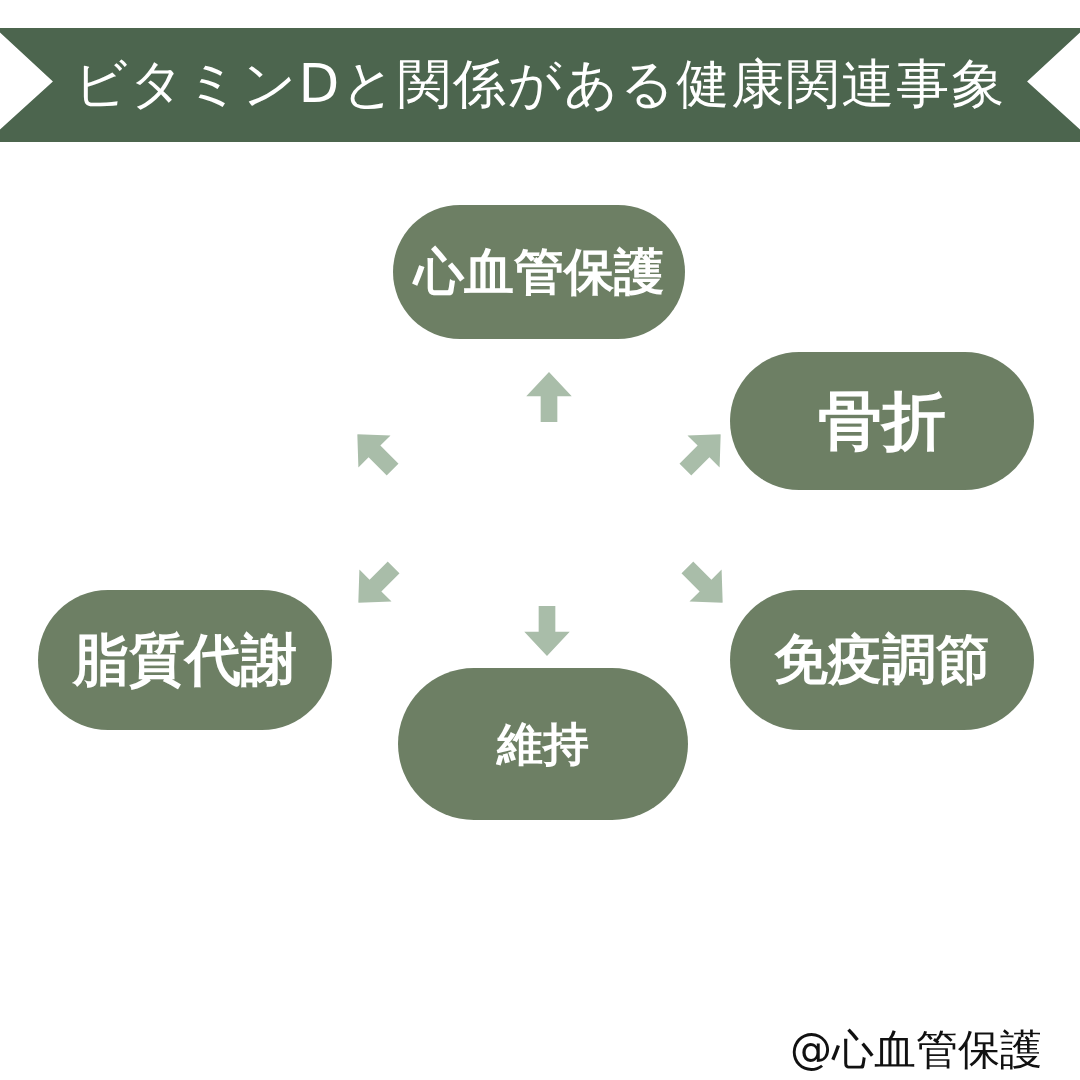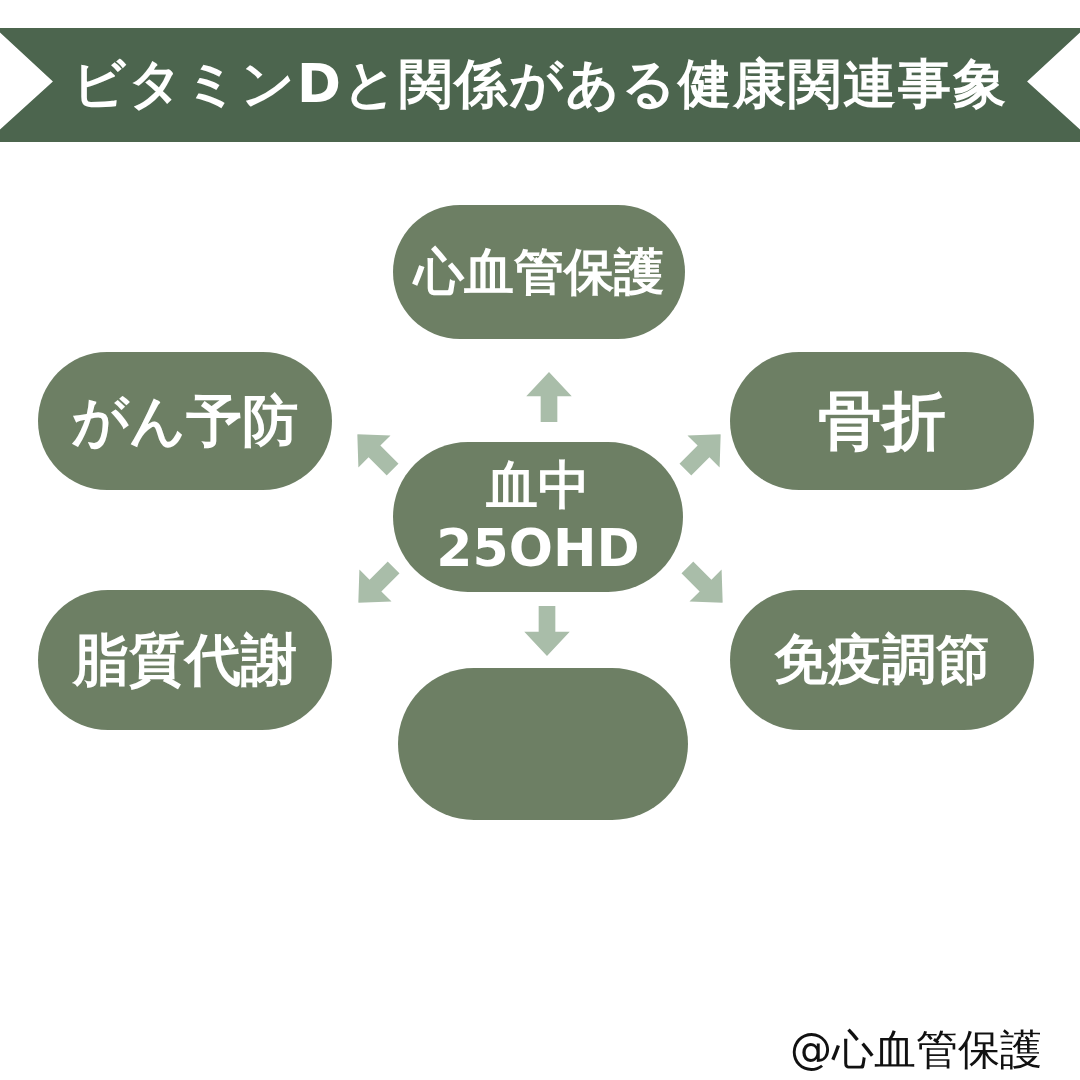--- a/index.html
+++ b/index.html
@@ -20,21 +20,21 @@
     position: absolute; left: 0; top: 28px;
     width: 1080px; height: 114px;
     background: #4c654e;
     clip-path: polygon(0 0, 100% 0, 100% 4%, 95.1% 47%, 100% 89%, 100% 100%,
                        0 100%, 0 89%, 4.9% 47%, 0 4%);
     display: flex; align-items: center; justify-content: center;
   }
   .banner-title {
     color: #ffffff;
     font-size: 53px;
-    font-weight: bold;
+    font-weight: normal;
     letter-spacing: 2px;
     white-space: nowrap;
   }
 
   
   .node {
     position: absolute;
     background: #6d7f64;
     border-radius: 999px;
     display: flex; flex-direction: column;
@@ -80,43 +80,37 @@
 <div class="canvas">
 
   <div class="banner">
     <div class="banner-title">ビタミンDと関係がある健康関連事象</div>
   </div>
 
   <div class="node node-top">
     <span>心血管保護</span>
   </div>
 
-  <div class="node node-upper-left">
-    <span>がん予防</span>
-  </div>
 
   <div class="node node-upper-right">
     <span>骨折</span>
   </div>
 
   <div class="node node-lower-right">
     <span>免疫調節</span>
   </div>
 
   <div class="node node-lower-left">
     <span>脂質代謝</span>
   </div>
 
   <div class="node node-bottom">
+    <span>維持</span>
   </div>
 
-  <div class="node node-center">
-    <span>血中</span>
-    <span>25OHD</span>
-  </div>
 
   <div class="arrow arrow-up">
     <svg viewBox="0 0 60 66" xmlns="http://www.w3.org/2000/svg">
       <path d="M30 0 L60 32 L41 32 L41 66 L19 66 L19 32 L0 32 Z" fill="#a9bda9"></path>
     </svg>
   </div>
   <div class="arrow arrow-upper-left">
     <svg viewBox="0 0 60 66" xmlns="http://www.w3.org/2000/svg">
       <path d="M30 0 L60 32 L41 32 L41 66 L19 66 L19 32 L0 32 Z" fill="#a9bda9"></path>
     </svg>

